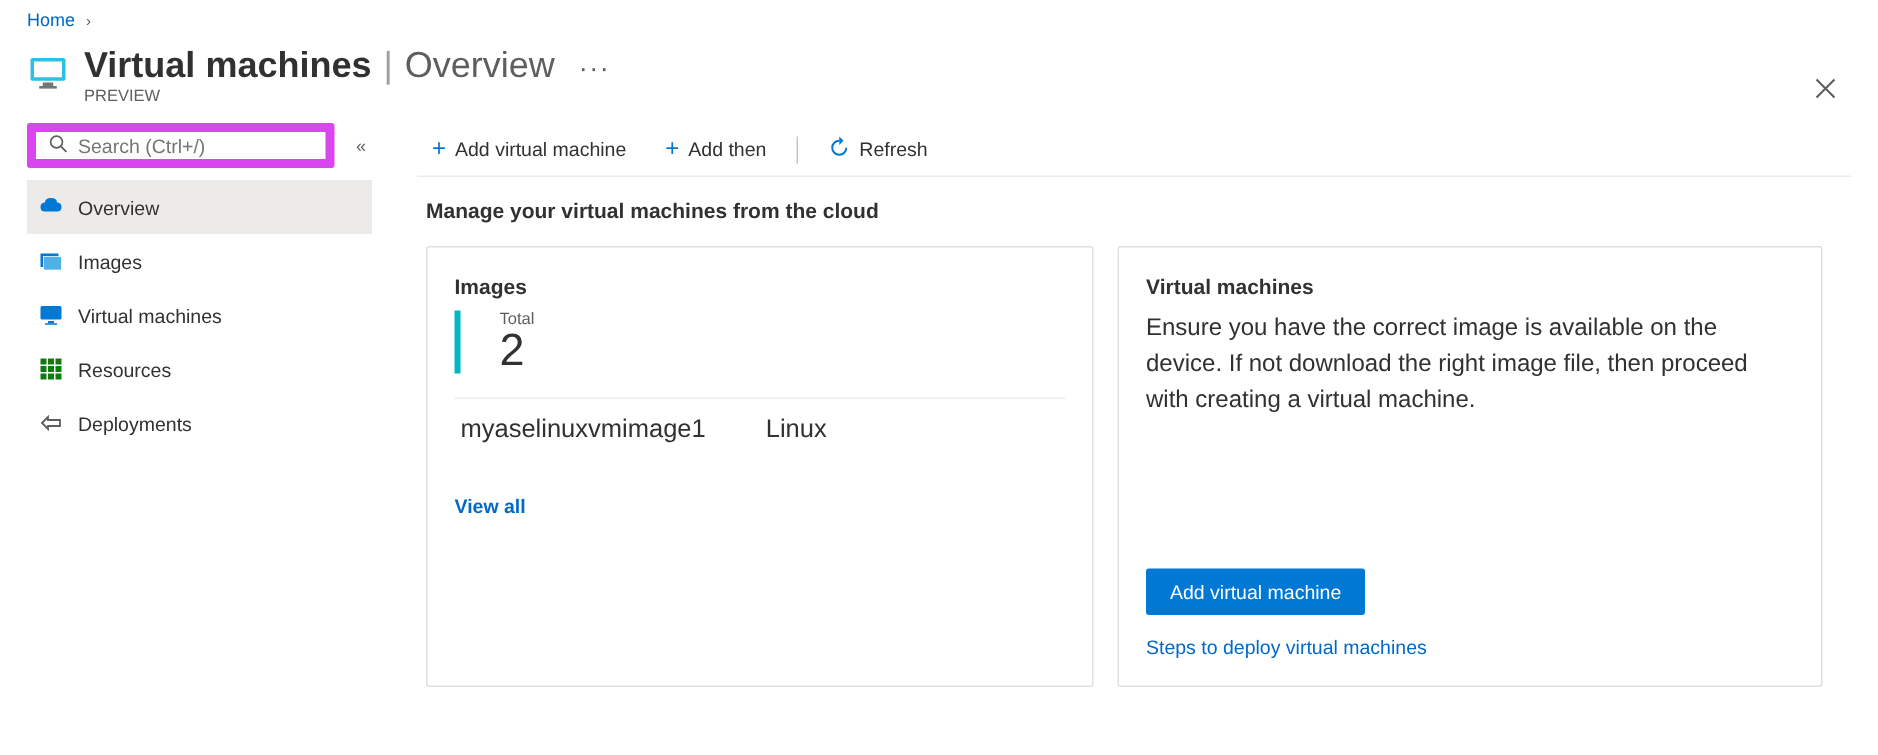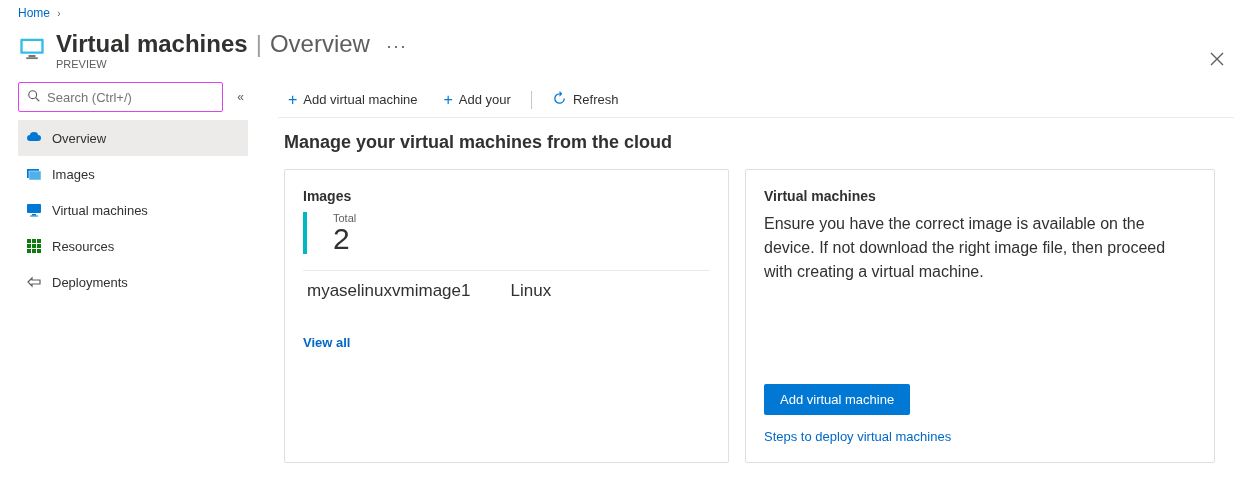--- a/index.html
+++ b/index.html
@@ -62,21 +62,21 @@
     }
     .search-row {
       display: flex;
       align-items: center;
       gap: 10px;
       margin-bottom: 8px;
     }
     .search-box {
       display: flex;
       align-items: center;
-      border: 1px solid #d946ef;
+      border: 6px solid #d946ef;
       border-radius: 2px;
       height: 30px;
       flex: 1;
       padding: 0 8px;
     }
     .search-box input {
       border: none;
       outline: none;
       width: 100%;
       font-size: 13px;
@@ -114,21 +114,21 @@
       gap: 6px;
       padding: 0 10px;
       cursor: pointer;
       height: 100%;
       font-size: 13px;
       color: #323130;
     }
     .cmd-divider { width: 1px; height: 18px; background: #c8c6c4; margin: 0 4px; }
     .plus-icon { color: #0078d4; font-size: 16px; font-weight: 400; }
     .refresh-icon { color: #0078d4; }
-    .subheader { font-size: 18px; font-weight: 600; margin-bottom: 16px; margin-left:6px; }
+    .subheader { font-size: 14px; font-weight: 600; margin-bottom: 16px; margin-left:6px; }
     .cards-row {
       display: flex;
       gap: 16px;
       margin-left:6px;
     }
     .card {
       border: 1px solid #e1dfdd;
       border-radius: 2px;
       background: #fff;
       padding: 18px;
@@ -269,21 +269,21 @@
   </div>
 
   <div class="main">
     <div class="cmdbar">
       <div class="cmd">
         <span class="plus-icon">+</span>
         <span>Add virtual machine</span>
       </div>
       <div class="cmd">
         <span class="plus-icon">+</span>
-        <span>Add your</span>
+        <span>Add then</span>
       </div>
       <div class="cmd-divider"></div>
       <div class="cmd">
         <span class="refresh-icon">
           <svg viewBox="0 0 16 16" width="15" height="15">
               <path d="M 13 8 A 5 5 0 1 1 8 3" stroke="#0078d4" stroke-width="1.4" fill="none"></path>
               <path d="M8 0 L8 6 L11 3 Z" fill="#0078d4"></path>
             </svg>
         </span>
         <span>Refresh</span>

